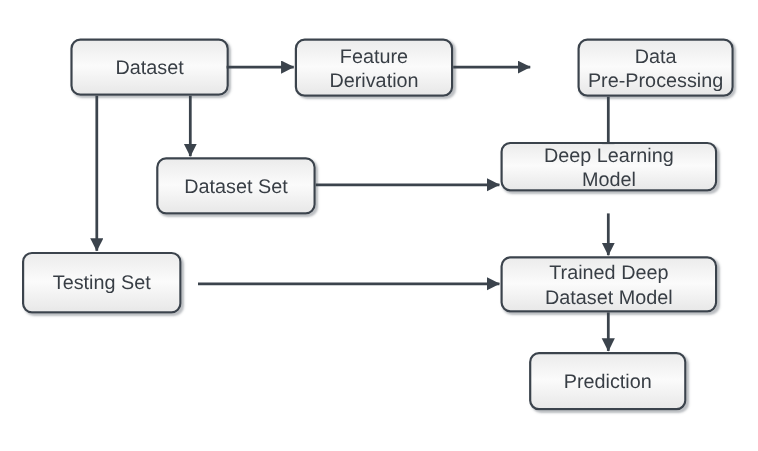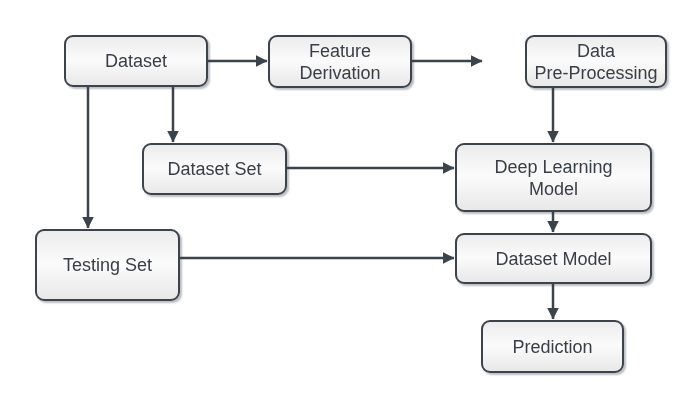--- a/index.html
+++ b/index.html
@@ -81,31 +81,32 @@
   <div class="node" style="left:483px; top:35px; width:142px; height:53px;margin-left:42px;">
     <span class="node-line">Data</span>
     <span class="node-line">Pre-Processing</span>
   </div>
 
   <div class="node" style="left:142px; top:143px; width:145px; height:52px;">
     <span class="node-line">Dataset Set</span>
     <span class="node-line"></span>
   </div>
 
-  <div class="node" style="left:455px; top:143px; width:197px; height:69px;">
+  <div class="node" style="left:455px; top:129px; width:197px; height:45px;">
     <span class="node-line">Deep Learning</span>
     <span class="node-line">Model</span>
   </div>
 
-  <div class="node" style="left:35px; top:229px; width:145px; height:72px;justify-content:center;">
+  <div class="node" style="left:20px; top:229px; width:145px; height:56px;justify-content:center;">
     <span class="node-line">Testing Set</span>
     <span class="node-line"></span>
   </div>
 
   <div class="node" style="left:455px; top:233px; width:197px; height:51px;">
+    <span class="node-line">Trained Deep</span>
     <span class="node-line">Dataset Model</span>
   </div>
 
   <div class="node" style="left:481px; top:320px; width:143px; height:53px;justify-content:center;">
     <span class="node-line">Prediction</span>
     <span class="node-line"></span>
   </div>
 
 </div>
 

